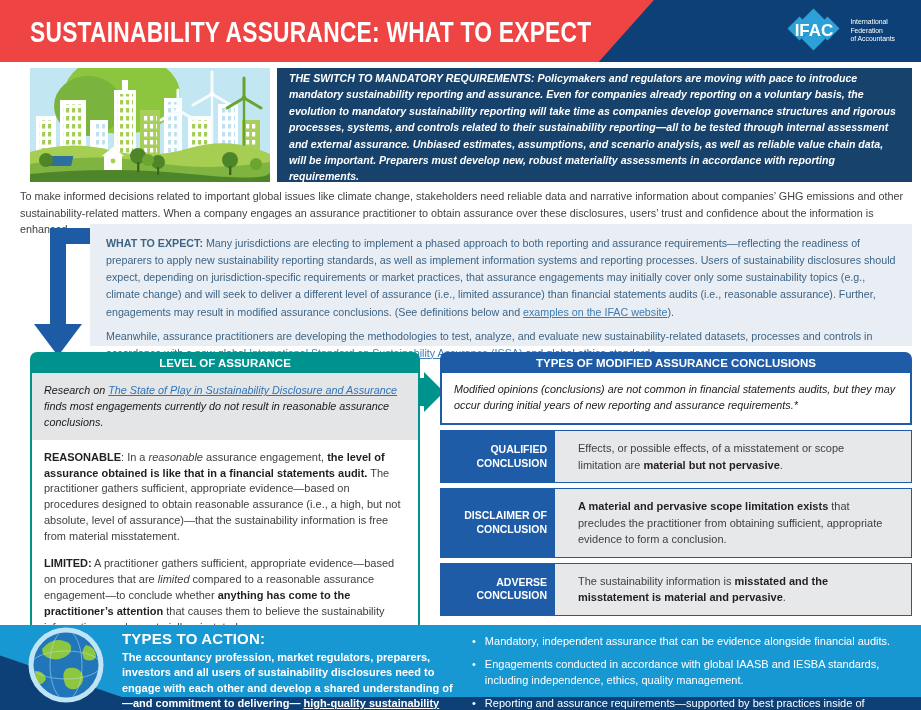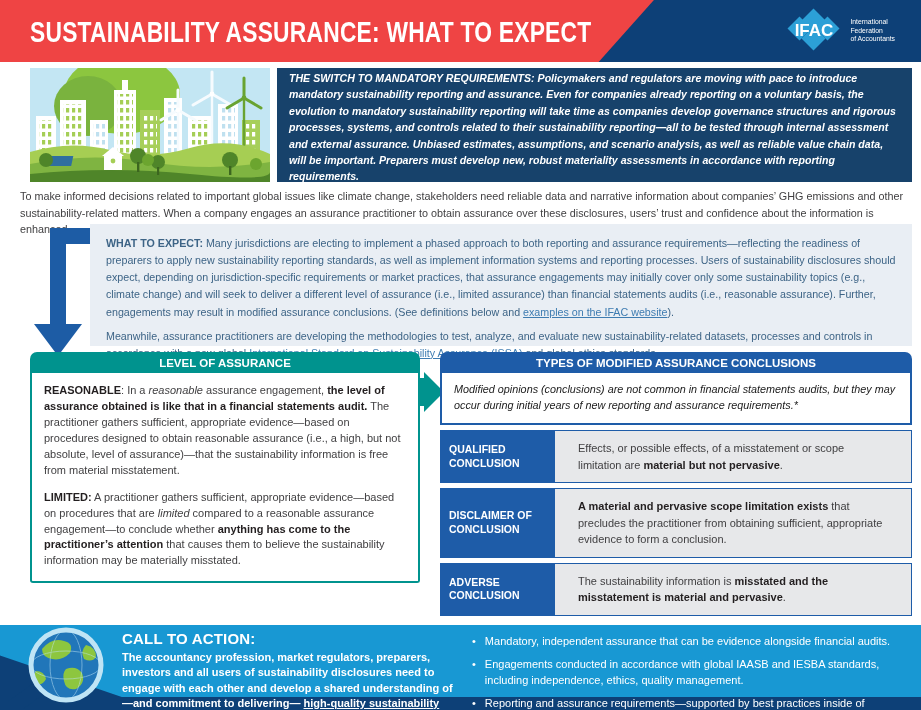--- a/index.html
+++ b/index.html
@@ -46,21 +46,21 @@
   .defs p + p { margin-top:11px; }
   .defs strong, .desc strong { color:#231f20; }
 
   .mid-arrow { position:absolute; left:418px; top:372px; }
 
   .right-intro { border:2px solid #1e5ca8; border-top:none; background:#fff; font-style:italic;
                  font-size:10.8px; color:#1a1a1a; padding:8px 12px 10px; line-height:1.5; }
   .rows { margin-top:5px; display:flex; flex-direction:column; gap:5px; }
   .row { display:flex; border:1px solid #1e5ca8; }
   .row .lbl { width:114px; background:#1e5ca8; color:#fff; font-weight:bold; font-size:10.5px;
-              display:flex; align-items:center; justify-content:center; text-align:left;
+              display:flex; align-items:center; justify-content:center; text-align:right;
               padding:9px 8px; line-height:1.3; flex-shrink:0; }
   .row .desc { flex:1; background:#e7e8ea; padding:9px 23px; font-size:11px; line-height:1.5; color:#414042; }
   .footnote { margin-top:8px; font-size:9.3px; font-style:italic; color:#414042; line-height:1.45;
               padding-left:2px; width:462px; }
   .footnote a { color:#2e74b8; }
 
   
   .footer { position:absolute; left:0; top:625px; width:921px; height:85px; background:#1898d3; overflow:hidden; }
   .footer-strip { position:absolute; left:0; bottom:0; width:100%; height:13px; background:#0d4077; }
   .footer-wedge { position:absolute; left:0; bottom:0; width:160px; height:78px; background:#0d4077;
@@ -202,20 +202,23 @@
   </svg>
 
   <div class="wte">
     <p><span class="lead">WHAT TO EXPECT:</span><span> Many jurisdictions are electing to implement a phased approach to both reporting and assurance requirements—reflecting the readiness of preparers to apply new sustainability reporting standards, as well as implement information systems and reporting processes. Users of sustainability disclosures should expect, depending on jurisdiction-specific requirements or market practices, that assurance engagements may initially cover only some sustainability topics (e.g., climate change) and will seek to deliver a different level of assurance (i.e., limited assurance) than financial statements audits (i.e., reasonable assurance). Further, engagements may result in modified assurance conclusions. (See definitions below and </span><a class="doc-link">examples on the IFAC website</a><span>).</span></p>
     <p><span>Meanwhile, assurance practitioners are developing the methodologies to test, analyze, and evaluate new sustainability-related datasets, processes and controls in accordance with a new global </span><a class="doc-link">International Standard on Sustainability Assurance (ISSA)</a><span> and global ethics standards.</span></p>
   </div>
 
   <div class="col-left">
     <div class="panel-hdr hdr-teal">LEVEL OF ASSURANCE</div>
     <div class="left-body">
+      <div class="research">
+        <span>Research on </span><a class="doc-link">The State of Play in Sustainability Disclosure and Assurance</a><span> finds most engagements currently do not result in reasonable assurance conclusions.</span>
+      </div>
       <div class="defs">
         <p><strong>REASONABLE</strong><span>: In a </span><em>reasonable</em><span> assurance engagement, </span><strong>the level of assurance obtained is like that in a financial statements audit.</strong><span> The practitioner gathers sufficient, appropriate evidence—based on procedures designed to obtain reasonable assurance (i.e., a high, but not absolute, level of assurance)—that the sustainability information is free from material misstatement.</span></p>
         <p><strong>LIMITED:</strong><span> A practitioner gathers sufficient, appropriate evidence—based on procedures that are </span><em>limited</em><span> compared to a reasonable assurance engagement—to conclude whether </span><strong>anything has come to the practitioner’s attention</strong><span> that causes them to believe the sustainability information may be materially misstated.</span></p>
       </div>
     </div>
   </div>
 
   <svg class="mid-arrow" width="26" height="40" viewBox="0 0 26 40">
     <path d="M0,6 L6,6 L6,0 L26,20 L6,40 L6,34 L0,34 Z" fill="#00938e"></path>
   </svg>
@@ -254,21 +257,21 @@
         <path d="M78,18 Q88,20 88,30 Q84,36 76,32 Q72,24 78,18 Z"></path>
         <path d="M28,44 Q36,44 38,52 Q34,60 26,56 Q24,48 28,44 Z"></path>
       </g>
       <g stroke="#bfe4f5" stroke-width="1" fill="none" opacity="0.5">
         <ellipse cx="58" cy="38" rx="35" ry="14"></ellipse>
         <ellipse cx="58" cy="38" rx="16" ry="35"></ellipse>
       </g>
       <circle cx="58" cy="38" r="35" fill="none" stroke="#bfe4f5" stroke-width="5"></circle>
     </svg>
     <div class="cta">
-      <div class="cta-title">CALL TO ACTION:</div>
+      <div class="cta-title">TYPES TO ACTION:</div>
       <div class="cta-body">
         <span>The accountancy profession, market regulators, preparers, investors and all users of sustainability disclosures need to engage with each other and develop a shared understanding of—and commitment to delivering— </span><a>high-quality sustainability assurance</a>
       </div>
     </div>
     <ul class="bullets">
       <li>
           <span class="dot">•</span>
           <span>Mandatory, independent assurance that can be evidence alongside financial audits.</span>
         </li>
       <li>

